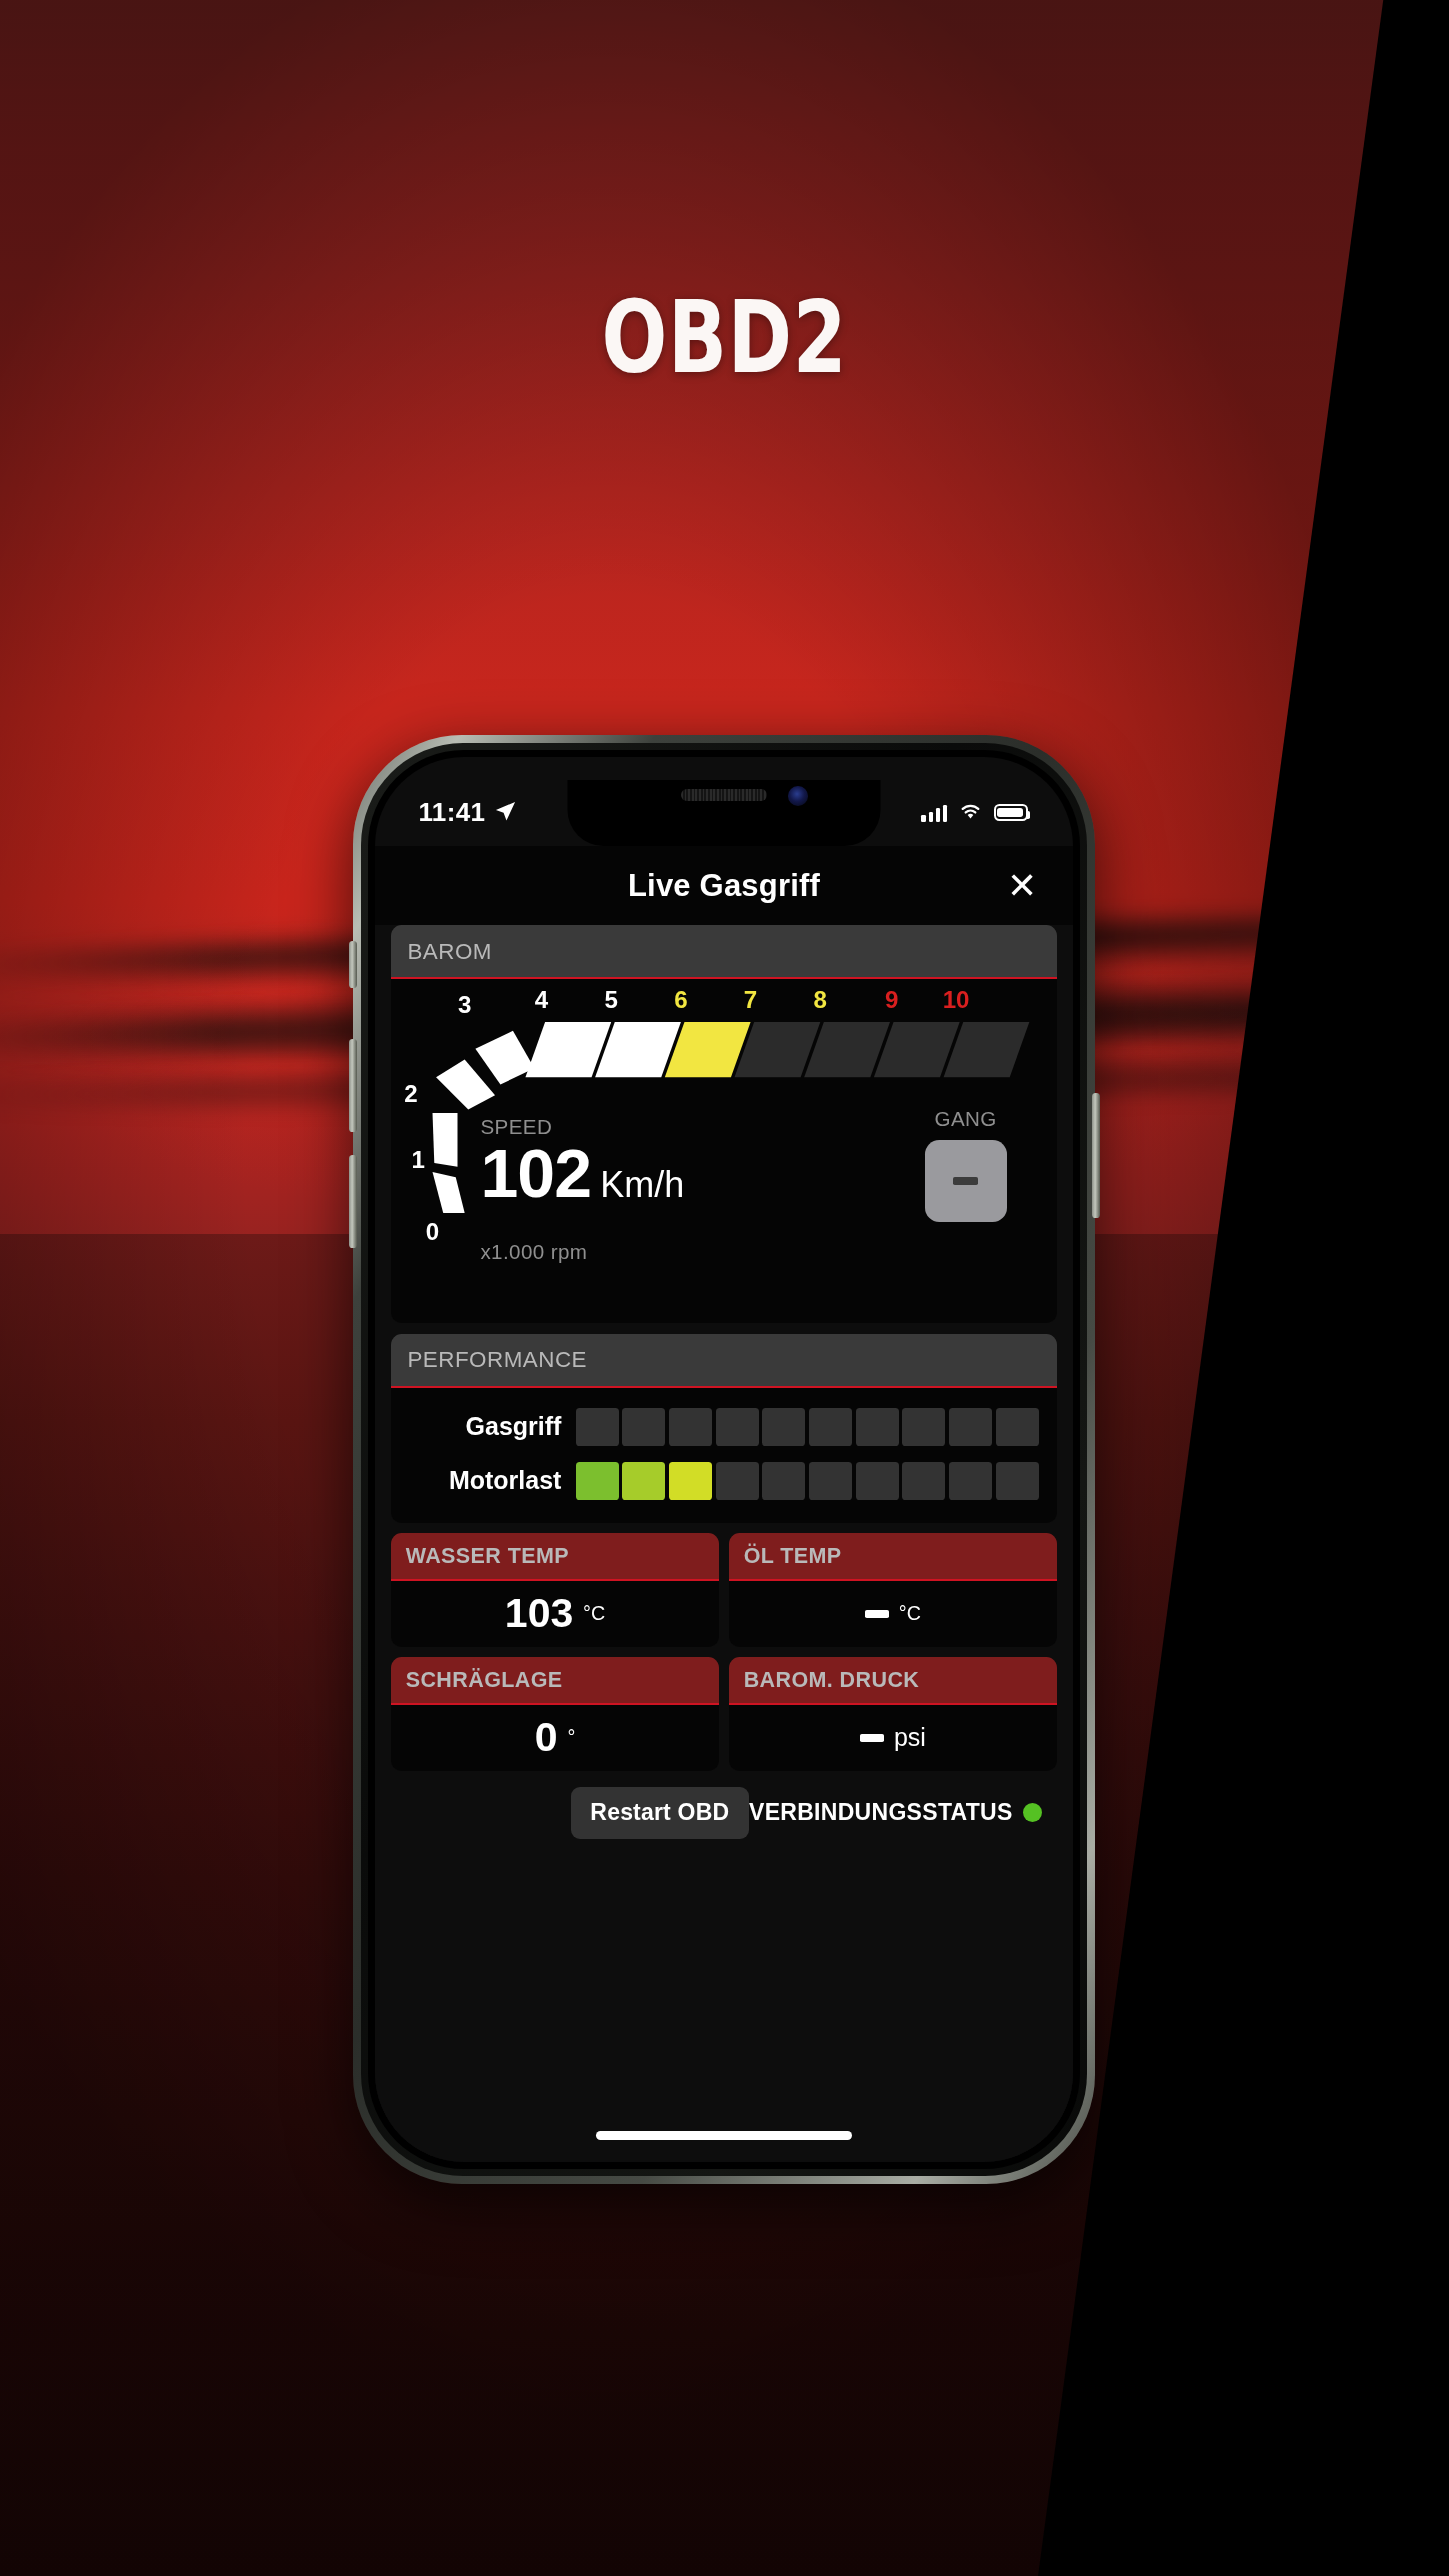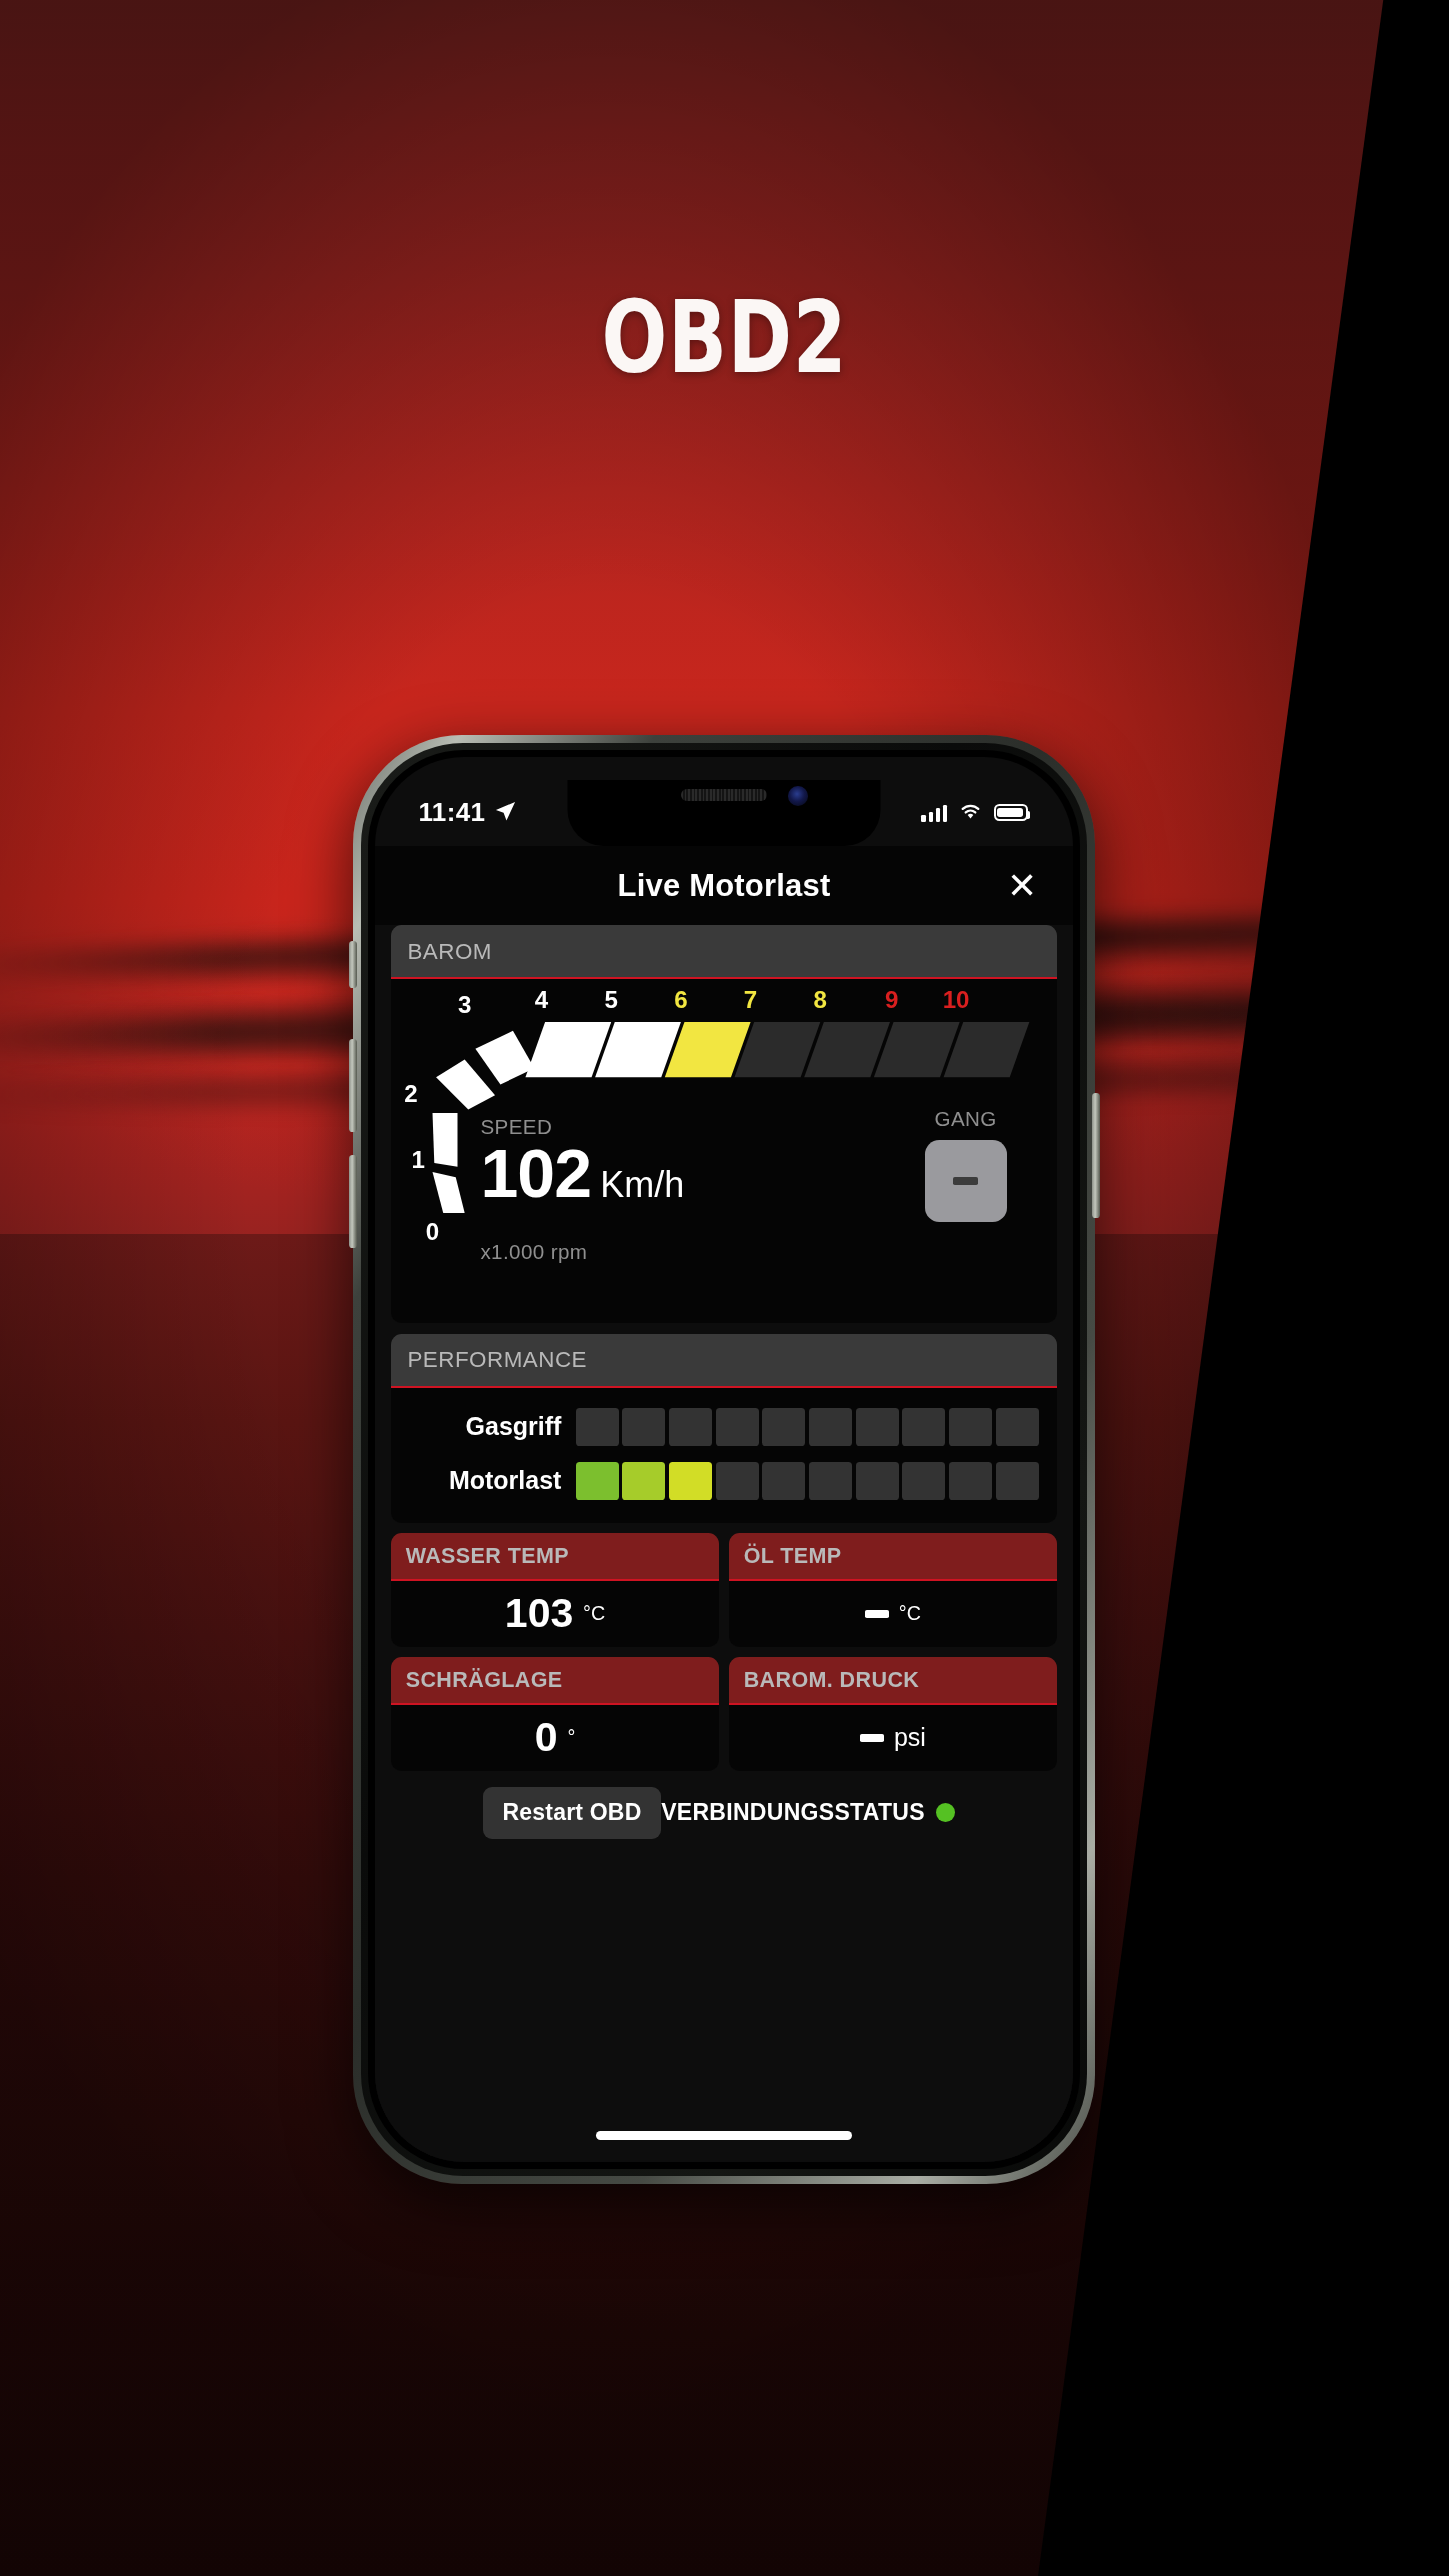--- a/index.html
+++ b/index.html
@@ -182,21 +182,21 @@
   .mini-body{
     background:#050505; height:66px; display:flex; align-items:center;
     justify-content:center; gap:9.8px;
   }
   .mini-val{ color:#fff; font-size:41px; font-weight:bold; line-height:1; }
   .mini-dash{ display:inline-block; width:24px; height:8px; background:#fff; border-radius:1.8px; }
   .mini-unit{ color:#fff; font-size:25px; }
   .mini-unit.sm{ font-size:19.7px; }
 
   
-  .bottombar{ display:flex; align-items:center; justify-content:center; padding:5.4px 3.6px 0; }
+  .bottombar{ display:flex; align-items:center; justify-content:flex-end; padding:5.4px 3.6px 0; }
   .restart{
     background:#333; border-radius:9px; padding:12.5px 19.7px;
     color:#fff; font-size:23px; font-weight:bold; letter-spacing:0.2px;
   }
   .connstat{ display:flex; align-items:center; gap:10.7px; padding-right:10.7px; }
   .connstat .t{ color:#fff; font-size:23px; font-weight:600; letter-spacing:0.3px; }
   .dot{ width:19px; height:19px; border-radius:50%; background:#55c123; }
 
   .homebar{
     position:absolute; left:50%; transform:translateX(-50%); bottom:21.5px;
@@ -261,21 +261,21 @@
         </span>
         <span class="batt">
             <i></i>
           </span>
       </div>
     </div>
 
     <div class="app">
 
       <div class="apphead">
-        <div class="t">Live Motorlast</div>
+        <div class="t">Live Gasgriff</div>
         <div class="closebtn">✕</div>
       </div>
 
       <div class="content">
 
         <div class="card">
           <div class="card-head">BAROM</div>
           <div class="card-body tacho-body">
             <svg class="tacho-svg" id="tachosvg" width="662" height="344" viewBox="0 0 740 385">
                 <polygon points="46,216 72,222 82,262 58,262" fill="#ffffff"></polygon>

